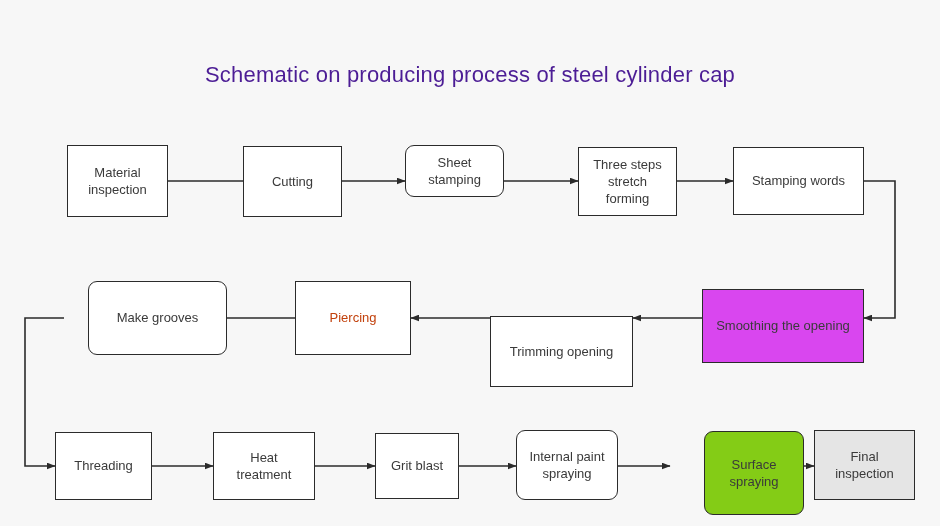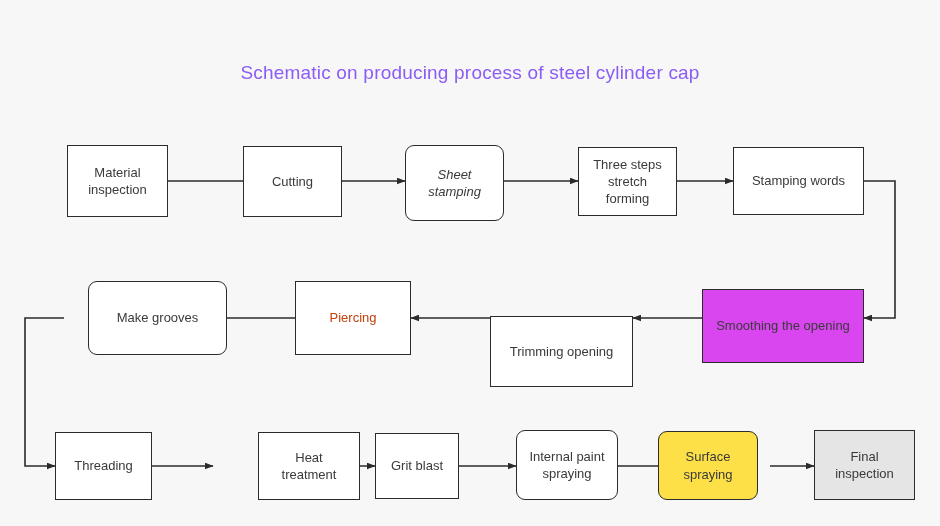--- a/index.html
+++ b/index.html
@@ -18,22 +18,22 @@
     position: relative;
     width: 940px;
     height: 526px;
   }
   #diagram-title {
     position: absolute;
     left: 0;
     top: 62px;
     width: 940px;
     text-align: center;
-    font-size: 19px;
-    color: #8b5cf6;
+    font-size: 22px;
+    color: #4c1d95;
     font-weight: 400;
     letter-spacing: 0.2px;
     white-space: nowrap;
   }
   .node {
     position: absolute;
     box-sizing: border-box;
     background: #ffffff;
     border: 1.6px solid #2b2b2b;
     display: flex;
@@ -93,21 +93,21 @@
   </svg>
 
   <div id="node-group">
       <div class="node" style="left: 67px; top: 145px; width: 101px; height: 72px; background: rgb(255, 255, 255); border-color: rgb(43, 43, 43); color: rgb(58, 58, 58);">
         <span class="node-label">Material
 inspection</span>
       </div>
       <div class="node" style="left: 243px; top: 146px; width: 99px; height: 71px; background: rgb(255, 255, 255); border-color: rgb(43, 43, 43); color: rgb(58, 58, 58);">
         <span class="node-label">Cutting</span>
       </div>
-      <div class="node rounded" style="left: 405px; top: 145px; width: 99px; height: 76px; background: rgb(255, 255, 255); border-color: rgb(43, 43, 43); color: rgb(58, 58, 58); font-style: italic;">
+      <div class="node rounded" style="left: 405px; top: 145px; width: 99px; height: 52px; background: rgb(255, 255, 255); border-color: rgb(43, 43, 43); color: rgb(58, 58, 58);">
         <span class="node-label">Sheet
 stamping</span>
       </div>
       <div class="node" style="left: 578px; top: 147px; width: 99px; height: 69px; background: rgb(255, 255, 255); border-color: rgb(43, 43, 43); color: rgb(58, 58, 58);">
         <span class="node-label">Three steps
 stretch
 forming</span>
       </div>
       <div class="node" style="left: 733px; top: 147px; width: 131px; height: 68px; background: rgb(255, 255, 255); border-color: rgb(43, 43, 43); color: rgb(58, 58, 58);">
         <span class="node-label">Stamping words</span>
@@ -120,32 +120,32 @@
       </div>
       <div class="node" style="left: 295px; top: 281px; width: 116px; height: 74px; background: rgb(255, 255, 255); border-color: rgb(43, 43, 43); color: #c2410c;">
         <span class="node-label">Piercing</span>
       </div>
       <div class="node rounded" style="left: 64px; top: 281px; width: 139px; height: 74px; background: rgb(255, 255, 255); border-color: rgb(43, 43, 43); color: rgb(58, 58, 58); margin-left: 24px;">
         <span class="node-label">Make grooves</span>
       </div>
       <div class="node" style="left: 55px; top: 432px; width: 97px; height: 68px; background: rgb(255, 255, 255); border-color: rgb(43, 43, 43); color: rgb(58, 58, 58);">
         <span class="node-label">Threading</span>
       </div>
-      <div class="node" style="left: 213px; top: 432px; width: 102px; height: 68px; background: rgb(255, 255, 255); border-color: rgb(43, 43, 43); color: rgb(58, 58, 58); margin-left: 45px;">
+      <div class="node" style="left: 213px; top: 432px; width: 102px; height: 68px; background: rgb(255, 255, 255); border-color: rgb(43, 43, 43); color: rgb(58, 58, 58);">
         <span class="node-label">Heat
 treatment</span>
       </div>
       <div class="node" style="left: 375px; top: 433px; width: 84px; height: 66px; background: rgb(255, 255, 255); border-color: rgb(43, 43, 43); color: rgb(58, 58, 58);">
         <span class="node-label">Grit blast</span>
       </div>
       <div class="node rounded" style="left: 516px; top: 430px; width: 102px; height: 70px; background: rgb(255, 255, 255); border-color: rgb(43, 43, 43); color: rgb(58, 58, 58);">
         <span class="node-label">Internal paint
 spraying</span>
       </div>
-      <div class="node rounded" style="left: 658px; top: 431px; width: 100px; height: 69px; background: #fde047; border-color: rgb(43, 43, 43); color: rgb(58, 58, 58);">
+      <div class="node rounded" style="left: 704px; top: 431px; width: 100px; height: 84px; background: #84cc16; border-color: rgb(43, 43, 43); color: rgb(58, 58, 58);">
         <span class="node-label">Surface
 spraying</span>
       </div>
       <div class="node" style="left: 814px; top: 430px; width: 101px; height: 70px; background: #e5e5e5; border-color: rgb(43, 43, 43); color: rgb(58, 58, 58);">
         <span class="node-label">Final
 inspection</span>
       </div>
     </div>
 
 </div>

